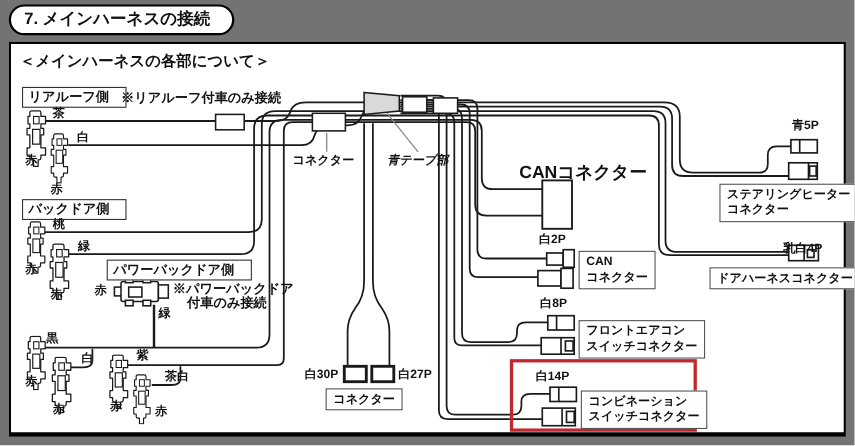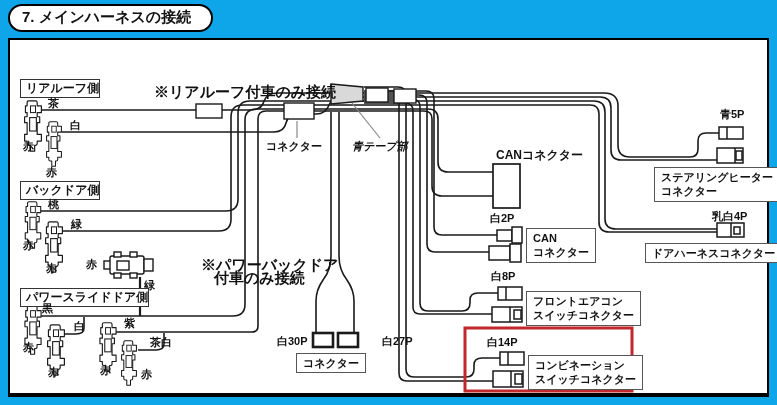--- a/index.html
+++ b/index.html
@@ -1,37 +1,38 @@
 <!DOCTYPE html>
 <html><head>
 <meta charset="utf-8">
 <style>
   html,body{margin:0;padding:0;background:#fff;}
-  .stage{position:relative;width:777px;height:405px;background:#0ea5e9;overflow:hidden;
+  .stage{position:relative;width:777px;height:405px;background:#737373;overflow:hidden;
          font-family:"Liberation Sans",sans-serif;color:#111;}
   .title-pill{position:absolute;left:8px;top:4px;border:2px solid #000;border-radius:16px;
               padding:2px 20px 3px 12px;font-size:15px;font-weight:bold;background:#fff;white-space:nowrap;}
   .frame{position:absolute;left:8px;top:38px;width:761px;height:359px;box-sizing:border-box;
          border:2px solid #000;border-bottom-width:4px;background:#fff;}
   .subtitle{position:absolute;left:18px;top:47px;font-size:14px;font-weight:bold;white-space:nowrap;}
   svg.layer{position:absolute;left:0;top:0;}
   .lbl{position:absolute;font-size:11px;font-weight:bold;line-height:1.15;white-space:nowrap;}
-  .boxlbl{position:absolute;border:1.5px solid #333;background:#fff;padding:1px 0 2px 5px;
+  .boxlbl{position:absolute;border:1.5px solid #333;background:#fff;padding:1px 15px 2px 5px;
           font-size:12px;font-weight:bold;line-height:1.2;white-space:nowrap;}
   .namebox{position:absolute;border:1.5px solid #555;background:#fff;padding:2px 6px;
            font-size:11px;font-weight:bold;line-height:1.3;white-space:nowrap;}
-  .note{position:absolute;font-size:15px;font-weight:bold;line-height:1.3;white-space:nowrap;margin-left:44px;}
+  .note{position:absolute;font-size:12px;font-weight:bold;line-height:1.3;white-space:nowrap;}
 </style>
 </head>
 <body>
 
 <div class="stage">
 
   <div class="title-pill">7. メインハーネスの接続</div>
   <div class="frame"></div>
+  <div class="subtitle">＜メインハーネスの各部について＞</div>
 
   <svg class="layer" width="777" height="405" viewBox="0 0 777 405">
     <defs>
       <symbol id="plugv" viewBox="0 0 22 62">
         <path d="M6 1 H14 Q16 1 16 3 V7 H21 V15 H16 V20 H19 V27 H16 V41 H21 V49 H16 V52 Q16 54 14 54 H13 V61 H8 V54 H6 Q4 54 4 52 V49 H1 V41 H4 V27 H1 V20 H4 V15 H2 V7 H4 V3 Q4 1 6 1 Z" fill="#fff" stroke="#1a1a1a" stroke-width="1.4" stroke-linejoin="round"></path>
         <rect x="7" y="21" width="8" height="16" fill="#fff" stroke="#1a1a1a" stroke-width="1.3"></rect>
         <rect x="8" y="7" width="6" height="8" fill="#fff" stroke="#1a1a1a" stroke-width="1.2"></rect>
       </symbol>
     </defs>
 
@@ -124,62 +125,62 @@
   <div class="lbl" style="left:70px;top:119px;">白</div>
   <div class="lbl" style="left:23px;top:140px;">赤</div>
   <div class="lbl" style="left:46px;top:166px;">赤</div>
 
   <div class="boxlbl" style="left:20px;top:181px;">バックドア側</div>
   <div class="lbl" style="left:48px;top:198px;">桃</div>
   <div class="lbl" style="left:71px;top:218px;">緑</div>
   <div class="lbl" style="left:23px;top:239px;">赤</div>
   <div class="lbl" style="left:46px;top:262px;">赤</div>
 
+  <div class="boxlbl" style="left:97px;top:236px;">パワーバックドア側</div>
   <div class="lbl" style="left:86px;top:258px;">赤</div>
   <div class="note" style="left:157px;top:255px;text-align:right;">※パワーバックドア</div>
   <div class="note" style="left:170px;top:268px;">付車のみ接続</div>
   <div class="lbl" style="left:144px;top:279px;">緑</div>
 
-  <div class="boxlbl" style="left:20px;top:288px;">パワースライドドア側</div>
   <div class="lbl" style="left:42px;top:302px;">黒</div>
   <div class="lbl" style="left:74px;top:320px;">白</div>
   <div class="lbl" style="left:124px;top:317px;">紫</div>
   <div class="lbl" style="left:150px;top:336px;">茶白</div>
   <div class="lbl" style="left:23px;top:341px;">赤</div>
   <div class="lbl" style="left:48px;top:366px;">赤</div>
   <div class="lbl" style="left:100px;top:364px;">赤</div>
   <div class="lbl" style="left:141px;top:368px;">赤</div>
 
   <div class="lbl" style="left:266px;top:140px;">コネクター</div>
   <div class="lbl" style="left:352px;top:140px;font-style:italic;">青テープ部</div>
 
-  <div class="lbl" style="left:496px;top:149px;font-size:12px;">CANコネクター</div>
+  <div class="lbl" style="left:472px;top:149px;font-size:16px;">CANコネクター</div>
   <div class="lbl" style="left:490px;top:212px;">白2P</div>
   <div class="namebox" style="left:526px;top:228px;">
     <div>CAN</div>
     <div>コネクター</div>
   </div>
 
   <div class="lbl" style="left:720px;top:108px;">青5P</div>
   <div class="namebox" style="left:654px;top:167px;">
     <div>ステアリングヒーター</div>
     <div>コネクター</div>
   </div>
 
-  <div class="lbl" style="left:712px;top:210px;">乳白4P</div>
+  <div class="lbl" style="left:712px;top:220px;">乳白4P</div>
   <div class="namebox" style="left:645px;top:243px;">ドアハーネスコネクター</div>
 
   <div class="lbl" style="left:491px;top:270px;">白8P</div>
   <div class="namebox" style="left:526px;top:291px;">
     <div>フロントエアコン</div>
     <div>スイッチコネクター</div>
   </div>
 
   <div class="lbl" style="left:277px;top:335px;">白30P</div>
-  <div class="lbl" style="left:382px;top:335px;">白27P</div>
+  <div class="lbl" style="left:362px;top:335px;">白27P</div>
   <div class="namebox" style="left:296px;top:353px;">
     <div>コネクター</div>
   </div>
 
   <div class="lbl" style="left:487px;top:336px;">白14P</div>
   <div class="namebox" style="left:528px;top:355px;">
     <div>コンビネーション</div>
     <div>スイッチコネクター</div>
   </div>
 

